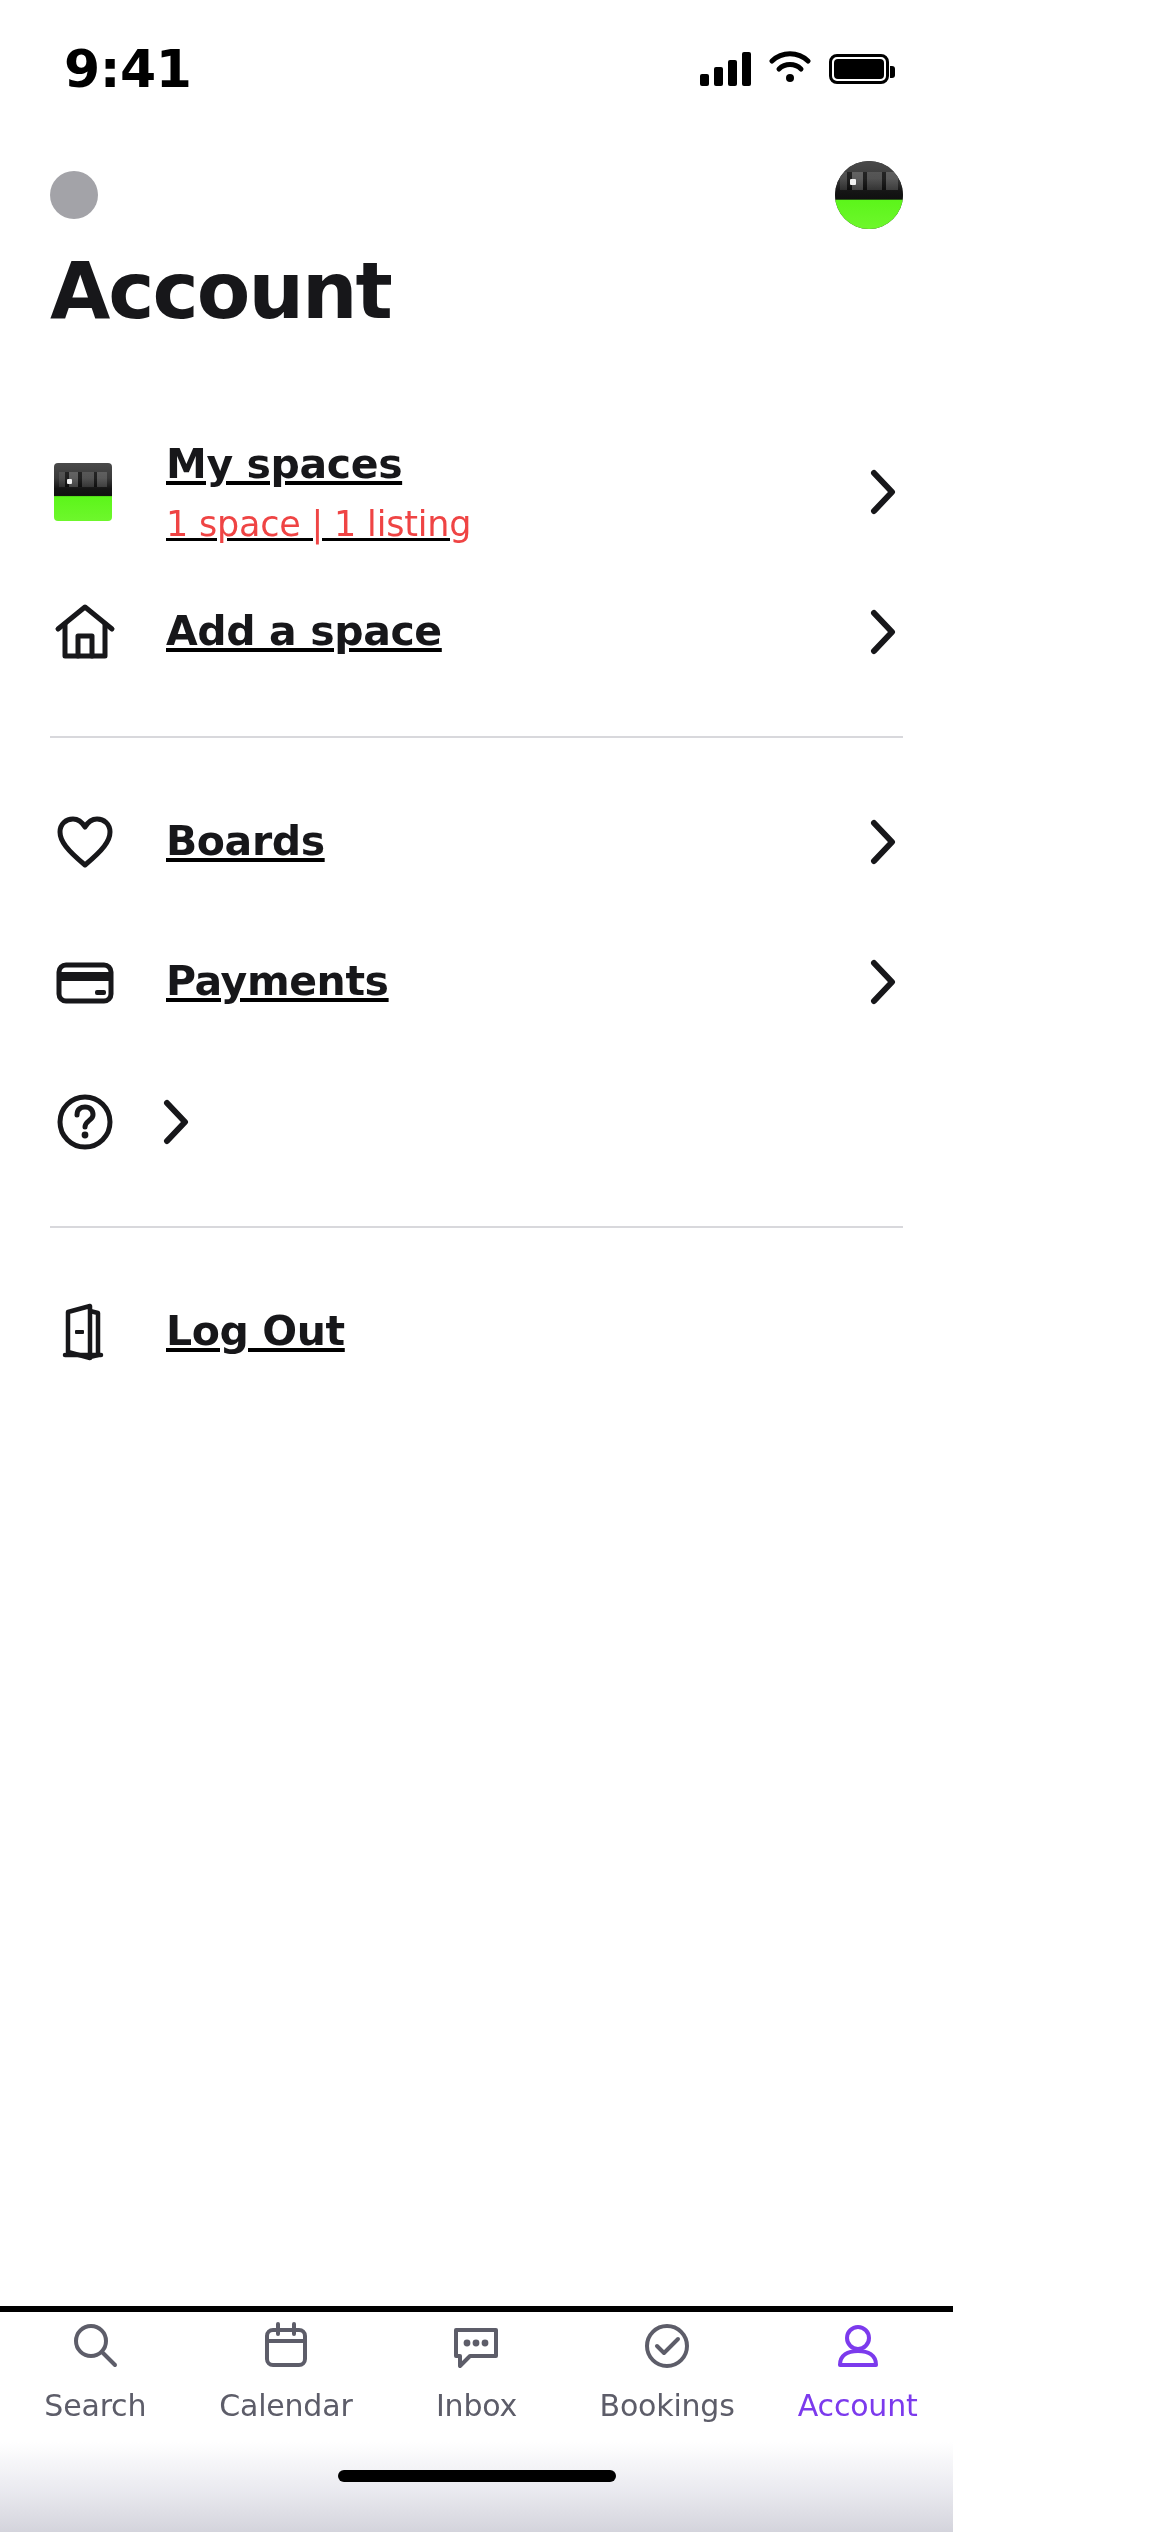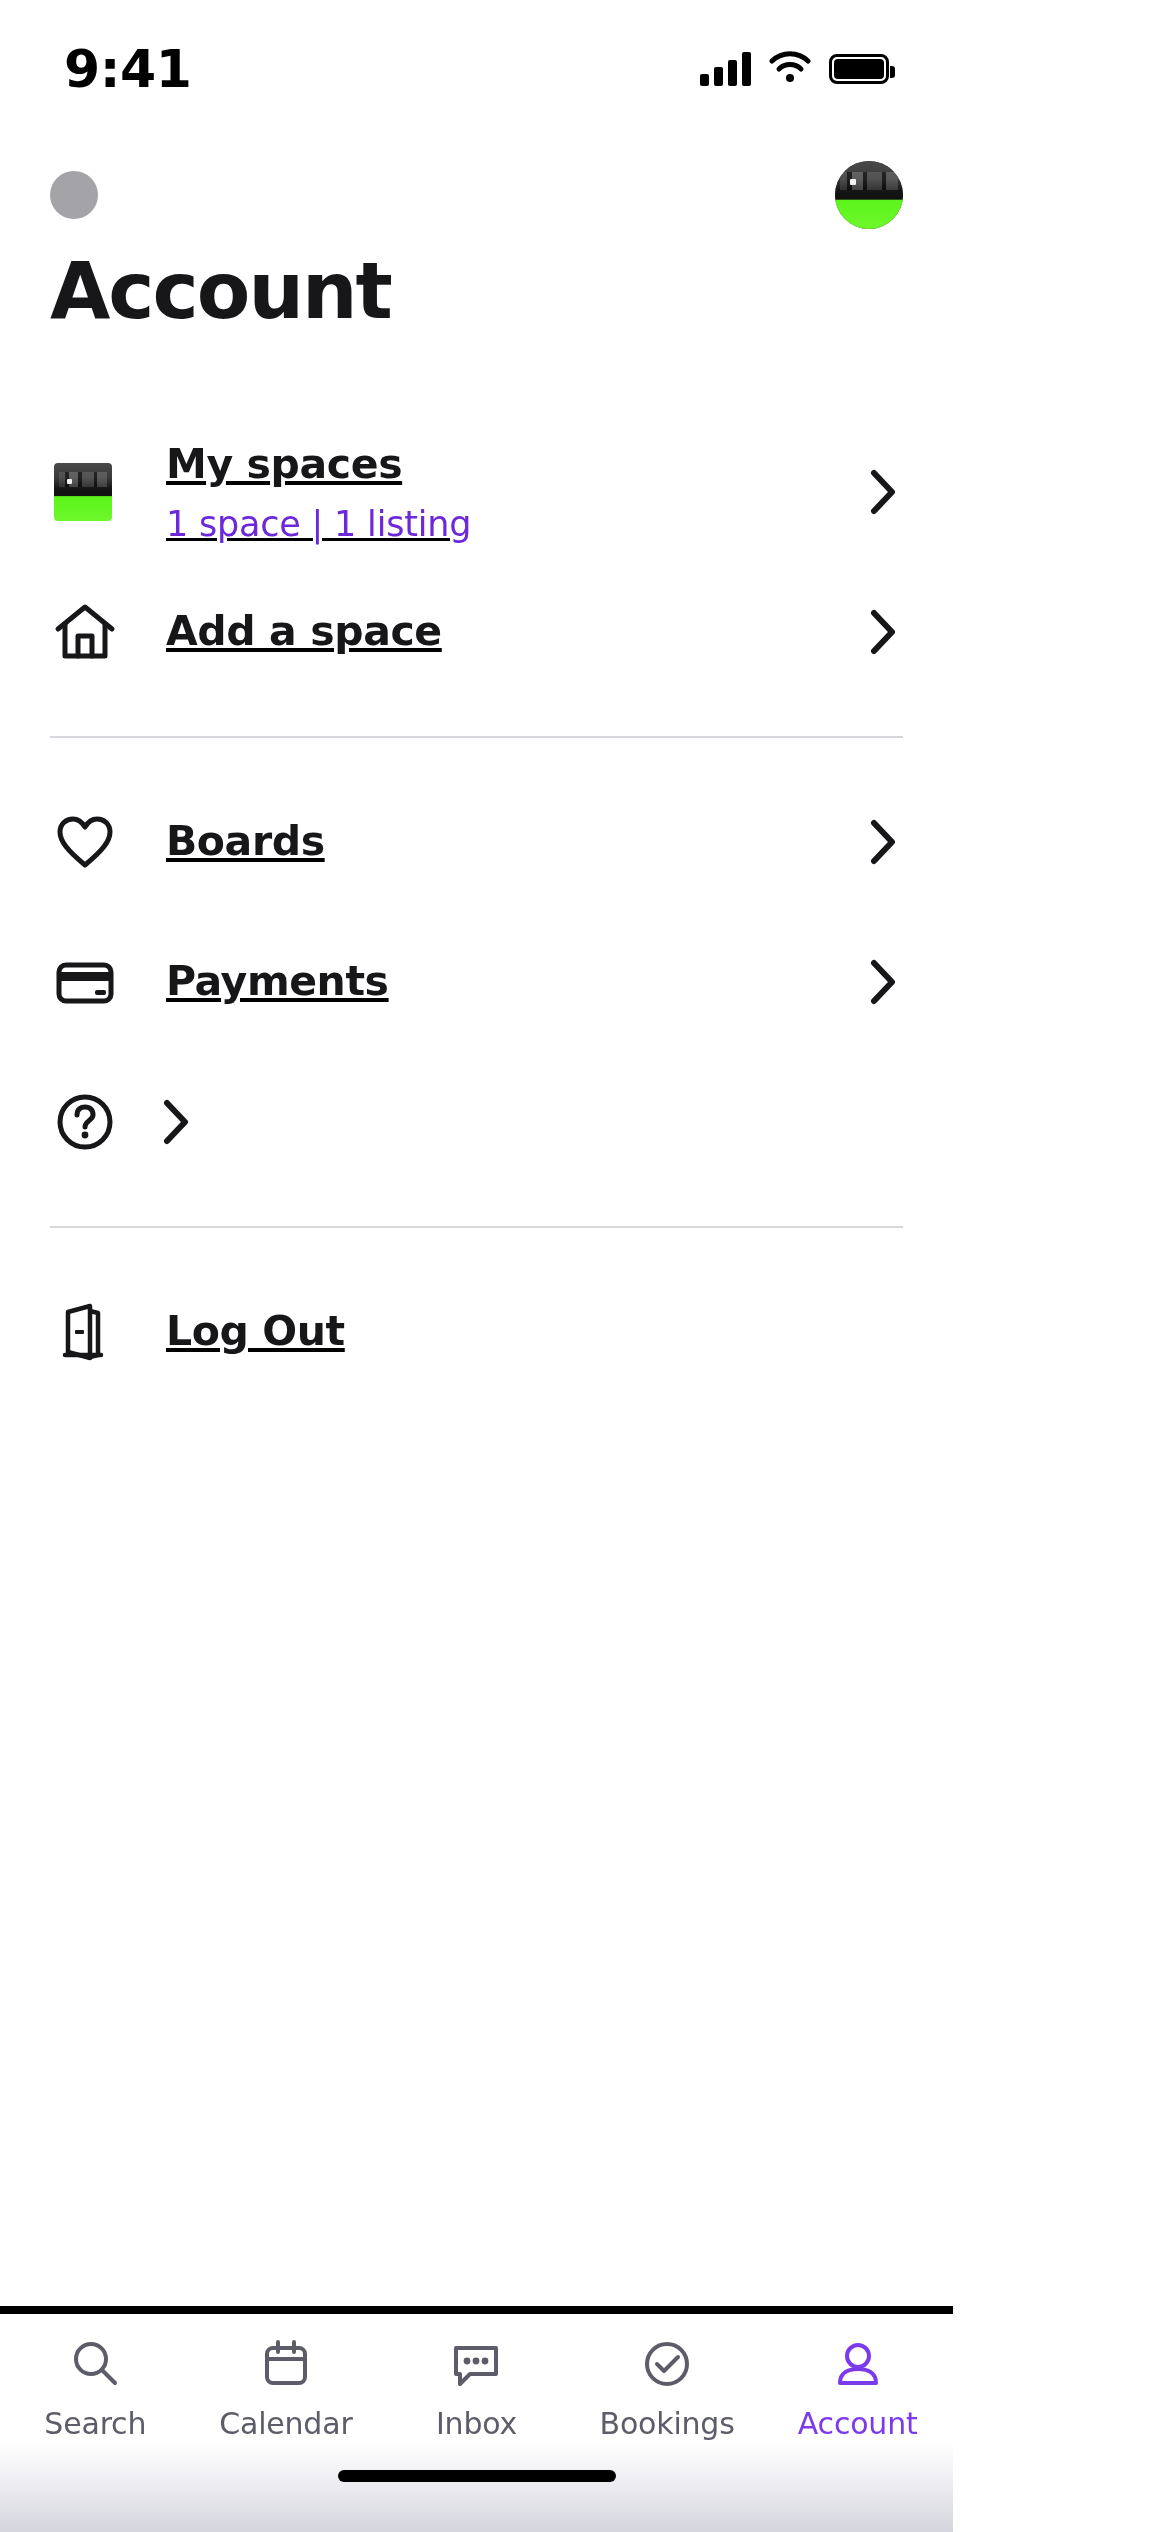--- a/index.html
+++ b/index.html
@@ -193,21 +193,21 @@
   .row-title {
     font-size: 41px;
     font-weight: bold;
     color: #17171a;
     letter-spacing: -0.4px;
     line-height: 1.25;
     font-family: "DejaVu Sans", sans-serif;
   }
   .row-sub {
     font-size: 35px;
-    color: #6d28d9;
+    color: #ef4444;
     margin-top: 12px;
     letter-spacing: -0.2px;
     line-height: 1.2;
     font-family: "DejaVu Sans", sans-serif;
   }
   .row-chevron {
     flex: 0 0 46px;
     display: flex;
     align-items: center;
     justify-content: flex-end;
@@ -215,25 +215,25 @@
   }
   .divider {
     height: 2px;
     background: #d8d8dc;
     margin: 34px 0;
   }
 
   
   .tab-bar {
     flex: 0 0 auto;
-    border-top: 8px solid #000000;
+    border-top: 6px solid #000000;
     display: flex;
     align-items: flex-start;
     height: 136px;
-    padding-top: 22px;
+    padding-top: 6px;
     background: #ffffff;
   }
   .tab {
     flex: 1 1 0;
     display: flex;
     flex-direction: column;
     align-items: center;
     gap: 14px;
     cursor: pointer;
   }

